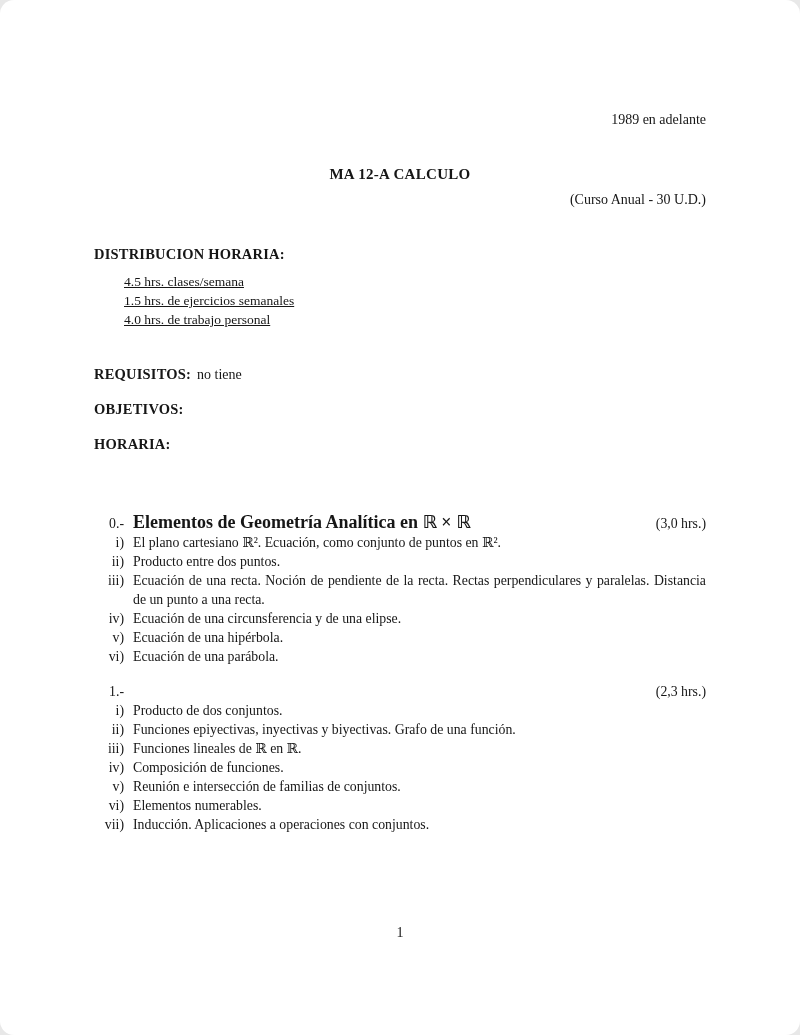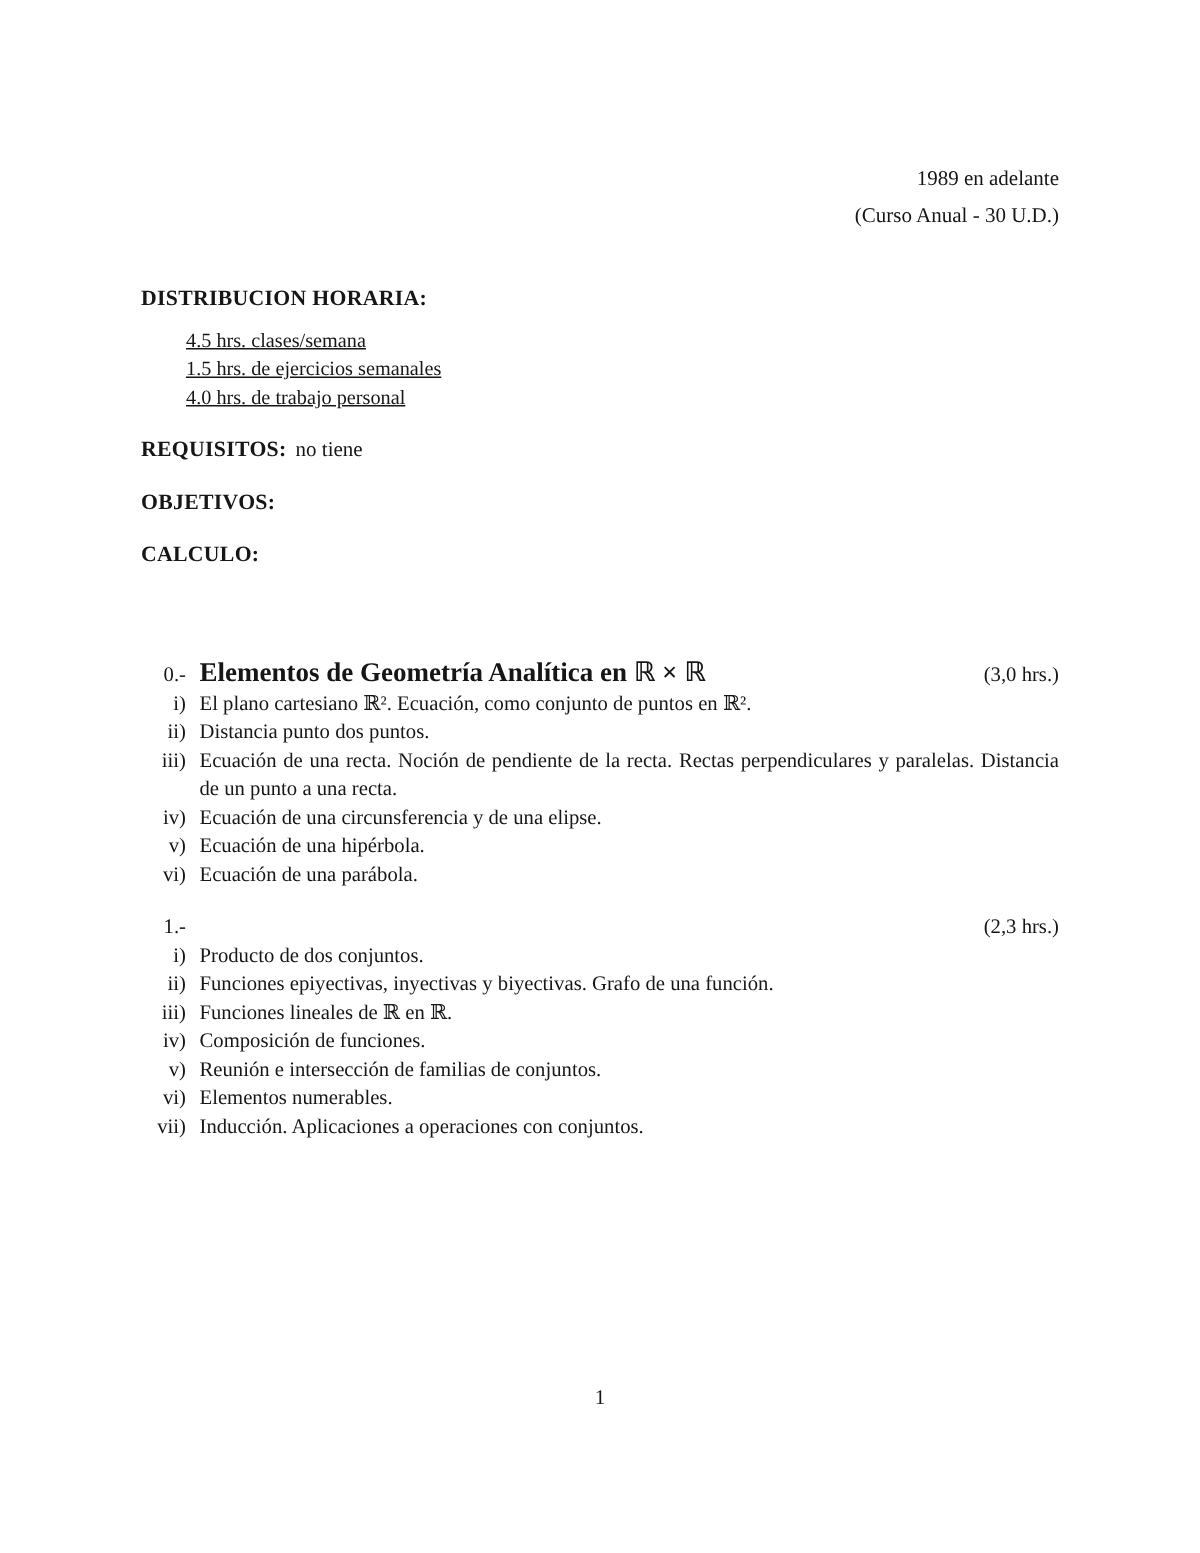--- a/index.html
+++ b/index.html
@@ -13,20 +13,21 @@
     height: 1035px;
     margin: 0 auto;
     background: #ffffff;
     color: #161616;
     font-family: "Liberation Serif", "DejaVu Serif", "DejaVu Sans", serif;
     font-size: 13.5px;
     line-height: 19px;
     box-sizing: border-box;
     padding: 110px 94px 0 94px;
     overflow: hidden;
+    border-radius: 14px;
   }
   .right-note {
     text-align: right;
     font-size: 14px;
   }
   .doc-title {
     margin-top: 36px;
     text-align: center;
     font-weight: bold;
     font-size: 15px;
@@ -43,21 +44,21 @@
     font-size: 14.5px;
     letter-spacing: 0.2px;
   }
   .heading.tight { margin-top: 16px; }
   .hours-list {
     margin-top: 8px;
     margin-left: 30px;
     text-decoration: underline;
   }
   .inline-heading-row {
-    margin-top: 17px;
+    margin-top: 36px;
     font-size: 14px;
   }
   .inline-heading-row .bold-label {
     font-weight: bold;
     font-size: 14.5px;
     margin-right: 6px;
     letter-spacing: 0.2px;
   }
   .paragraph {
     margin: 14px 0 0 0;
@@ -112,50 +113,51 @@
     font-size: 14px;
   }
 </style>
 </head>
 <body>
 
 <div class="page">
 
   <div class="right-note">1989 en adelante</div>
 
+  <div class="doc-title">MA 12-A CALCULO</div>
   <div class="subtitle">(Curso Anual - 30 U.D.)</div>
 
   <div class="heading">DISTRIBUCION HORARIA:</div>
   <div class="hours-list">
     <div>4.5 hrs. clases/semana</div>
     <div>1.5 hrs. de ejercicios semanales</div>
     <div>4.0 hrs. de trabajo personal</div>
   </div>
 
   <div class="inline-heading-row">
     <span class="bold-label">REQUISITOS:</span><span>no tiene</span>
   </div>
 
   <div class="heading tight">OBJETIVOS:</div>
 
-  <div class="heading tight">CALCULO:</div>
+  <div class="heading tight">HORARIA:</div>
 
   <div class="unit-header">
     <span class="unit-num">0.-</span>
     <span class="unit-title">Elementos de Geometría Analítica en ℝ × ℝ</span>
     <span class="unit-hours">(3,0 hrs.)</span>
   </div>
   <div>
     <div class="prog-item">
       <span class="item-label">i)</span>
       <div class="item-text">El plano cartesiano ℝ². Ecuación, como conjunto de puntos en ℝ².</div>
     </div>
     <div class="prog-item">
       <span class="item-label">ii)</span>
-      <div class="item-text">Distancia punto dos puntos.</div>
+      <div class="item-text">Producto entre dos puntos.</div>
     </div>
     <div class="prog-item">
       <span class="item-label">iii)</span>
       <div class="item-text">Ecuación de una recta. Noción de pendiente de la recta. Rectas perpendiculares y paralelas. Distancia de un punto a una recta.</div>
     </div>
     <div class="prog-item">
       <span class="item-label">iv)</span>
       <div class="item-text">Ecuación de una circunsferencia y de una elipse.</div>
     </div>
     <div class="prog-item">

